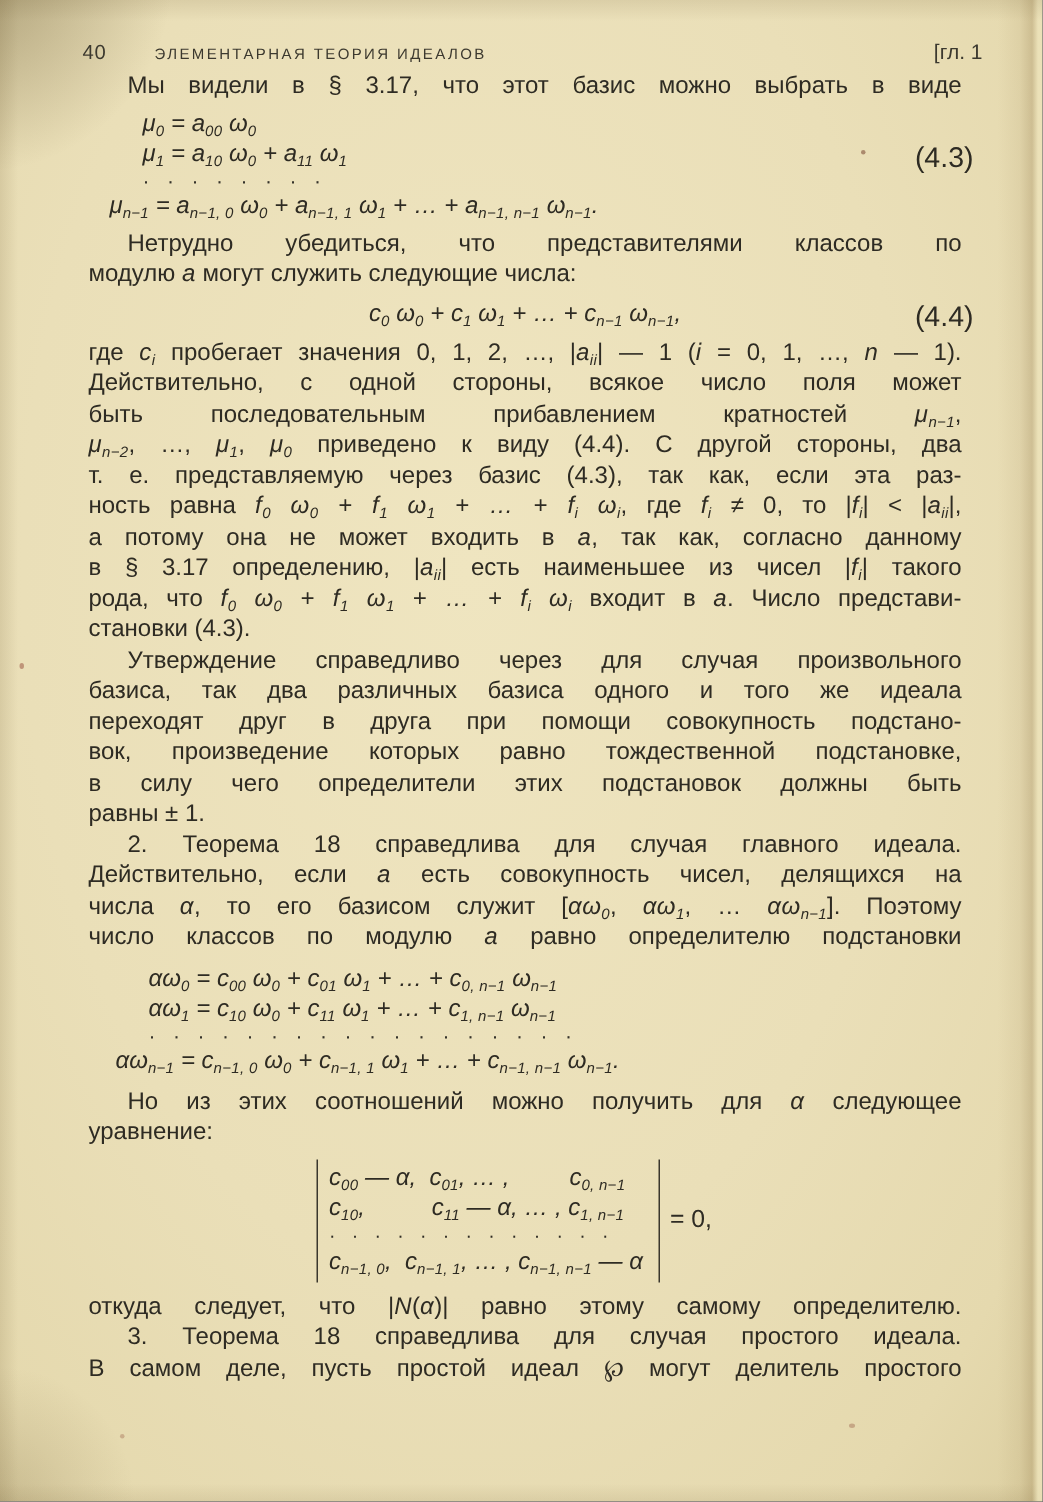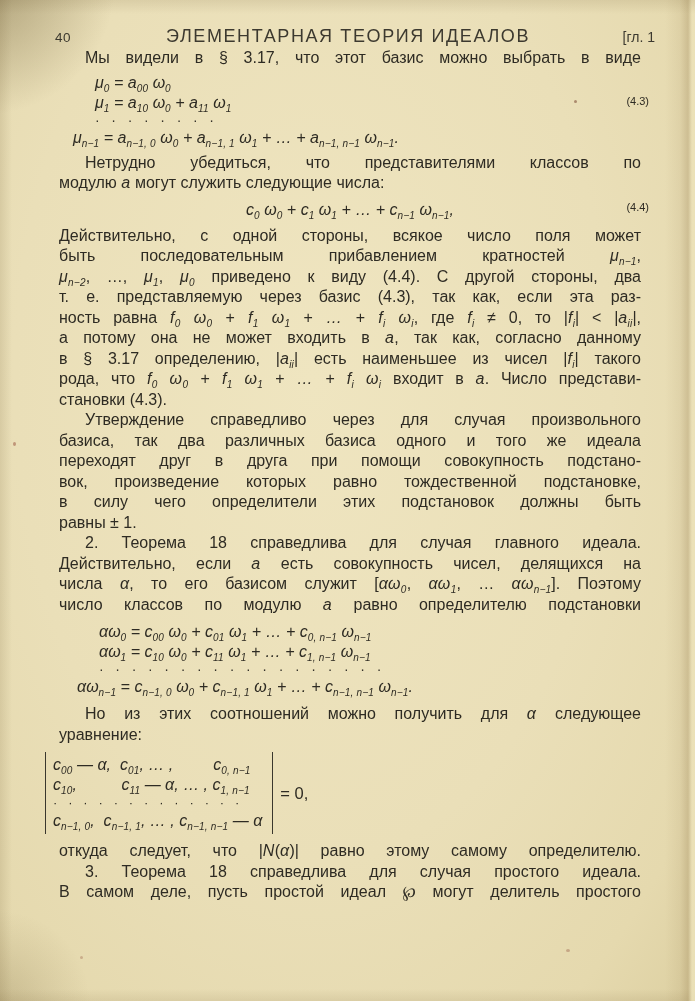--- a/index.html
+++ b/index.html
@@ -28,47 +28,47 @@
   .s2 { left:566px; top:949px; width:4px; height:3px; background:rgba(150,90,70,.40); }
   .s3 { left:80px;  top:956px; width:3px; height:3px; background:rgba(150,90,70,.35); }
   .s4 { left:13px;  top:442px; width:3px; height:4px; background:rgba(140,60,45,.45); }
 
   .pagehead {
     position:absolute; left:55px; top:26px; width:600px;
     display:grid; grid-template-columns:48px 1fr 62px; align-items:baseline;
     font-size:13.5px; color:#3c392f;
   }
   .pagehead .num { text-align:left; letter-spacing:.5px; }
-  .pagehead .title { text-align:center; letter-spacing:1.6px; font-size:18px; }
+  .pagehead .title { letter-spacing:1.6px; font-size:10px; }
   .pagehead .chap { text-align:right; font-size:14px; }
 
   .content { position:absolute; left:59px; top:48px; width:582px; }
   .line { font-size:16px; line-height:20.5px; }
   .jline { text-align:justify; text-align-last:justify; }
   .ind { text-indent:26px; }
   sub { font-size:10px; line-height:0; vertical-align:-3.5px; letter-spacing:.2px; }
   i { letter-spacing:.3px; }
 
   .eq { position:relative; font-style:italic; }
   .eq .eline { font-size:16px; line-height:20px; white-space:pre; }
   .eq .dots { font-style:normal; line-height:14px; font-size:14px; color:#35322a; }
   .eq43 { margin:4px 0 5px 36px; }
   .eq43 .last { margin-left:-22px; line-height:21px; }
   .eqalpha { margin:7px 0 7px 40px; }
   .eqalpha .last { margin-left:-22px; line-height:21px; }
   .eqlabel {
     position:absolute; right:-8px; font-style:normal;
-    font-size:11px; color:#2e2b23;
+    font-size:19px; color:#2e2b23;
   }
   .eq43 .eqlabel { top:22px; }
   .eq44 { margin:6px 0; text-align:center; }
   .eq44 .eline { display:inline-block; }
   .eq44 .eqlabel { top:1px; }
 
-  .det-wrap { display:flex; align-items:center; margin:7px 0 7px -14px; }
+  .det-wrap { display:flex; justify-content:center; align-items:center; margin:7px 0 7px -14px; }
   .det {
     border-left:1.5px solid #3a372d; border-right:1.5px solid #3a372d;
     padding:3px 10px 3px 7px; font-style:italic;
   }
   .det .row { font-size:16px; line-height:20px; white-space:pre; }
   .det .dots { font-style:normal; font-size:13px; line-height:16px; }
   .det-rhs { margin-left:7px; font-size:16.5px; }
 </style>
 </head>
 <body>
@@ -99,20 +99,21 @@
     </div>
 
     <div class="line jline ind">Нетрудно убедиться, что представителями классов по</div>
     <div class="line">модулю <i>a</i> могут служить следующие числа:</div>
 
     <div class="eq eq44">
       <span class="eline">c<sub>0</sub> ω<sub>0</sub> + c<sub>1</sub> ω<sub>1</sub> + … + c<sub>n−1</sub> ω<sub>n−1</sub>,</span>
       <span class="eqlabel">(4.4)</span>
     </div>
 
+    <div class="line jline">где <i>c<sub>i</sub></i> пробегает значения 0, 1, 2, …, |<i>a<sub>ii</sub></i>| — 1 (<i>i</i> = 0, 1, …, <i>n</i> — 1).</div>
     <div class="line jline">Действительно, с одной стороны, всякое число поля может</div>
     <div class="line jline">быть последовательным прибавлением кратностей <i>μ<sub>n−1</sub></i>,</div>
     <div class="line jline"><i>μ<sub>n−2</sub></i>, …, <i>μ<sub>1</sub></i>, <i>μ<sub>0</sub></i> приведено к виду (4.4). С другой стороны, два</div>
     <div class="line jline">т. е. представляемую через базис (4.3), так как, если эта раз-</div>
     <div class="line jline">ность равна <i>f<sub>0</sub> ω<sub>0</sub> + f<sub>1</sub> ω<sub>1</sub> + … + f<sub>i</sub> ω<sub>i</sub></i>, где <i>f<sub>i</sub></i> ≠ 0, то |<i>f<sub>i</sub></i>| &lt; |<i>a<sub>ii</sub></i>|,</div>
     <div class="line jline">а потому она не может входить в <i>a</i>, так как, согласно данному</div>
     <div class="line jline">в § 3.17 определению, |<i>a<sub>ii</sub></i>| есть наименьшее из чисел |<i>f<sub>i</sub></i>| такого</div>
     <div class="line jline">рода, что <i>f<sub>0</sub> ω<sub>0</sub> + f<sub>1</sub> ω<sub>1</sub> + … + f<sub>i</sub> ω<sub>i</sub></i> входит в <i>a</i>. Число представи-</div>
     <div class="line">становки (4.3).</div>
 

